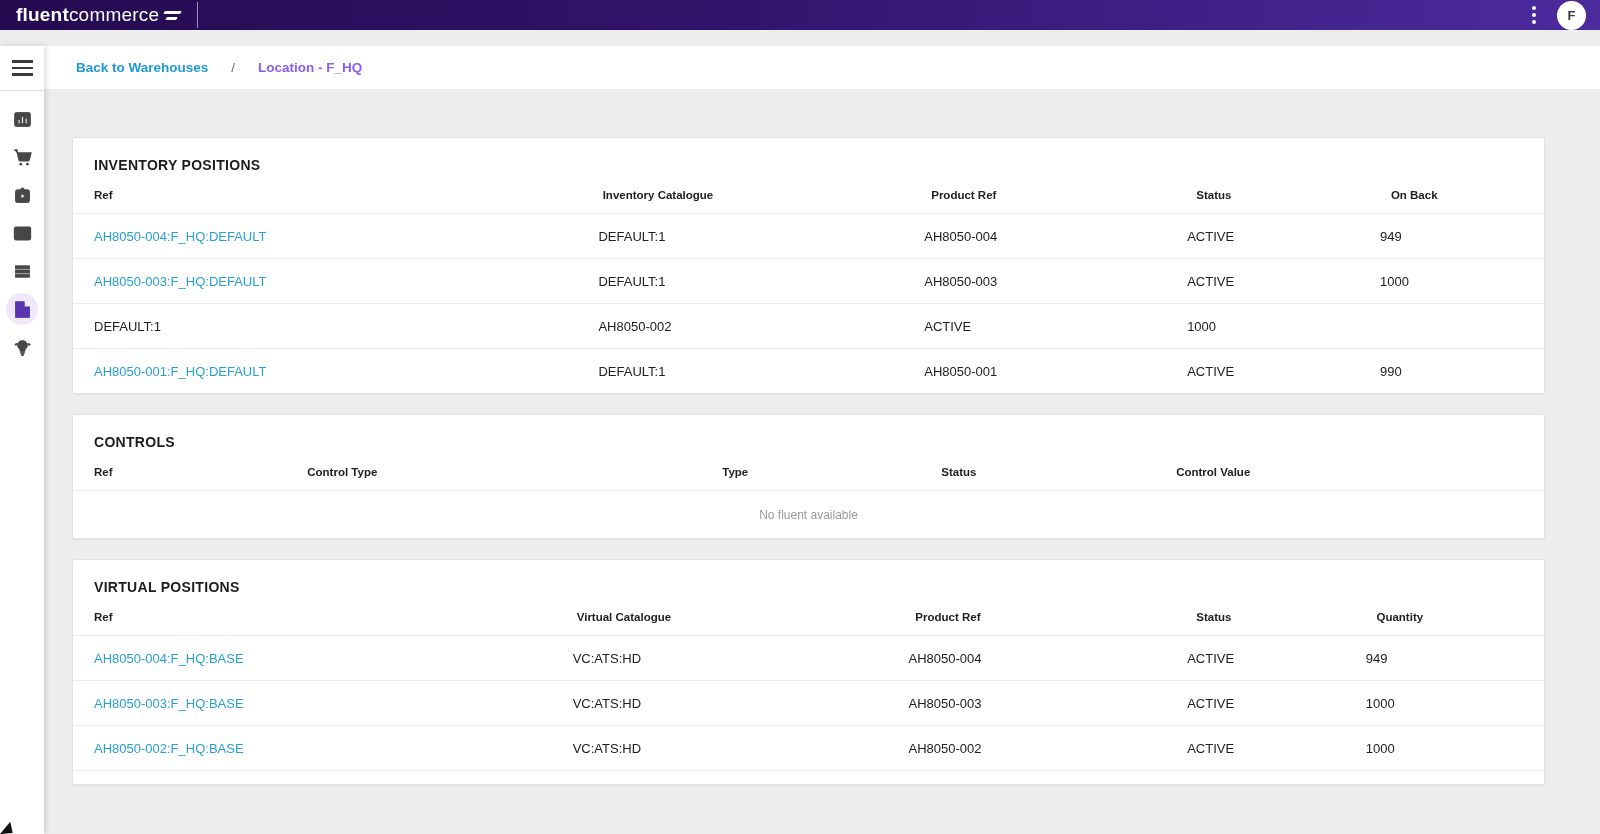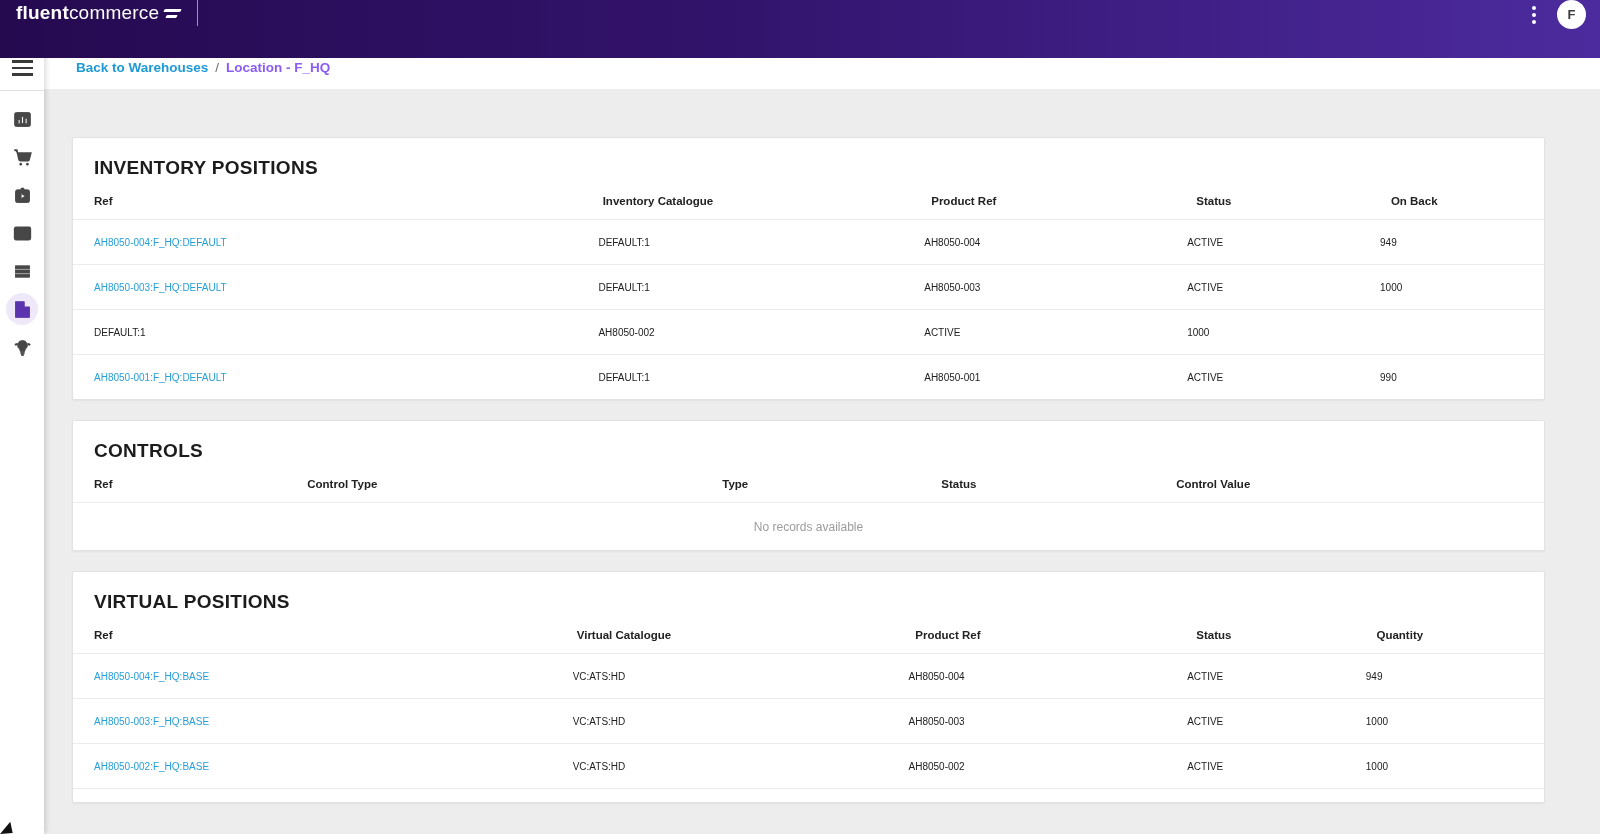--- a/index.html
+++ b/index.html
@@ -5,23 +5,23 @@
   * { box-sizing: border-box; margin: 0; padding: 0; }
   html,body { width:1600px; height:834px; overflow:hidden; }
   body {
     font-family:"Liberation Sans", sans-serif;
     background:#ededee;
     color:#212121;
     position:relative;
   }
   
   .appbar {
-    height:58px; width:100%;
+    height:30px; width:100%;
     background:linear-gradient(90deg,#250a50 0%,#32136b 45%,#4c2b9e 100%);
-    display:flex; align-items:flex-start;
+    display:flex; align-items:center;
     padding:0 14px 0 16px;
     position:relative; z-index:30;
   }
   .brand { display:flex; align-items:center; }
   .brand-text { color:#fff; font-size:19px; letter-spacing:.2px; }
   .brand-text b { font-weight:700; }
   .brand-text span.light { font-weight:300; }
   .brand-mark { display:inline-block; margin-left:5px; }
   .brand-mark .bar { display:block; background:#fff; height:3px; border-radius:1px; transform:skewX(-28deg); }
   .brand-mark .bar.b1 { width:17px; }
@@ -45,21 +45,21 @@
   .side-icons { padding-top:9px; display:flex; flex-direction:column; align-items:center; }
   .side-item { width:38px; height:38px; display:flex; align-items:center; justify-content:center; cursor:pointer; position:relative; }
   .side-item svg { width:21px; height:21px; fill:#474747; stroke:#474747; }
   .side-item.active::before { content:""; position:absolute; width:32px; height:32px; border-radius:50%; background:rgba(150,110,220,.16); }
   .side-item.active svg { fill:#5b35af; stroke:#5b35af; position:relative; }
 
   
   .crumbbar {
     position:absolute; left:44px; right:0; top:46px; height:43px;
     background:#fff; display:flex; align-items:center; padding-left:32px;
-    font-size:13.5px; z-index:10;
+    font-size:13.5px; z-index:10;gap:16px;
   }
   .crumb-link { color:#1e9ad6; font-weight:700; cursor:pointer; }
   .crumb-sep { color:#6b6b6b; margin:0 7px; }
   .crumb-current { color:#8b5cf6; font-weight:700; }
 
   
   .main {
     position:absolute; left:44px; right:0; top:89px; bottom:0;
     background:#ededee; overflow:hidden;
     padding:31px 0 0 28px;
@@ -77,31 +77,31 @@
   .tab.active { color:#2196d3; border-bottom-color:#2196d3; }
 
   
   .card {
     background:#fff; border:1px solid #e2e2e2; border-radius:2px;
     box-shadow:0 1px 2px rgba(0,0,0,.05);
     margin-top:17px;
   }
   .card + .card { margin-top:20px; }
   .card-title {
-    font-size:19px; font-weight:700; letter-spacing:.3px; color:#1c1c1c;
+    font-size:14px; font-weight:700; letter-spacing:.3px; color:#1c1c1c;
     padding:19px 21px 2px 21px;
   }
   .thead {
     display:grid; padding:14px 9px 12px 21px;
     font-size:11.5px; font-weight:700; color:#222;
   }
   .trow {
     display:grid; align-items:center; height:45px;
     padding:0 21px; border-top:1px solid #ececec;
-    font-size:10px; color:#212121;
+    font-size:13px; color:#212121;
   }
   .trow .link { color:#279fd9; cursor:pointer; }
   .grid-inv { grid-template-columns:35.3% 22.8% 18.4% 13.5% 1fr; }
   .grid-ctl { grid-template-columns:14.8% 28.8% 15.2% 16.3% 1fr; }
   .grid-vrt { grid-template-columns:33.5% 23.5% 19.5% 12.5% 1fr; }
   .empty-row {
     border-top:1px solid #ececec; height:48px;
     display:flex; align-items:center; justify-content:center;
     font-size:12px; color:#9b9b9b;
   }
@@ -247,21 +247,21 @@
 
     <div class="card">
       <div class="card-title">CONTROLS</div>
       <div class="thead grid-ctl">
         <div>Ref</div>
         <div>Control Type</div>
         <div>Type</div>
         <div>Status</div>
         <div>Control Value</div>
       </div>
-      <div class="empty-row">No records available</div>
+      <div class="empty-row">No fluent available</div>
     </div>
 
     <div class="card">
       <div class="card-title">VIRTUAL POSITIONS</div>
       <div class="thead grid-vrt">
         <div>Ref</div>
         <div>Virtual Catalogue</div>
         <div>Product Ref</div>
         <div>Status</div>
         <div>Quantity</div>

